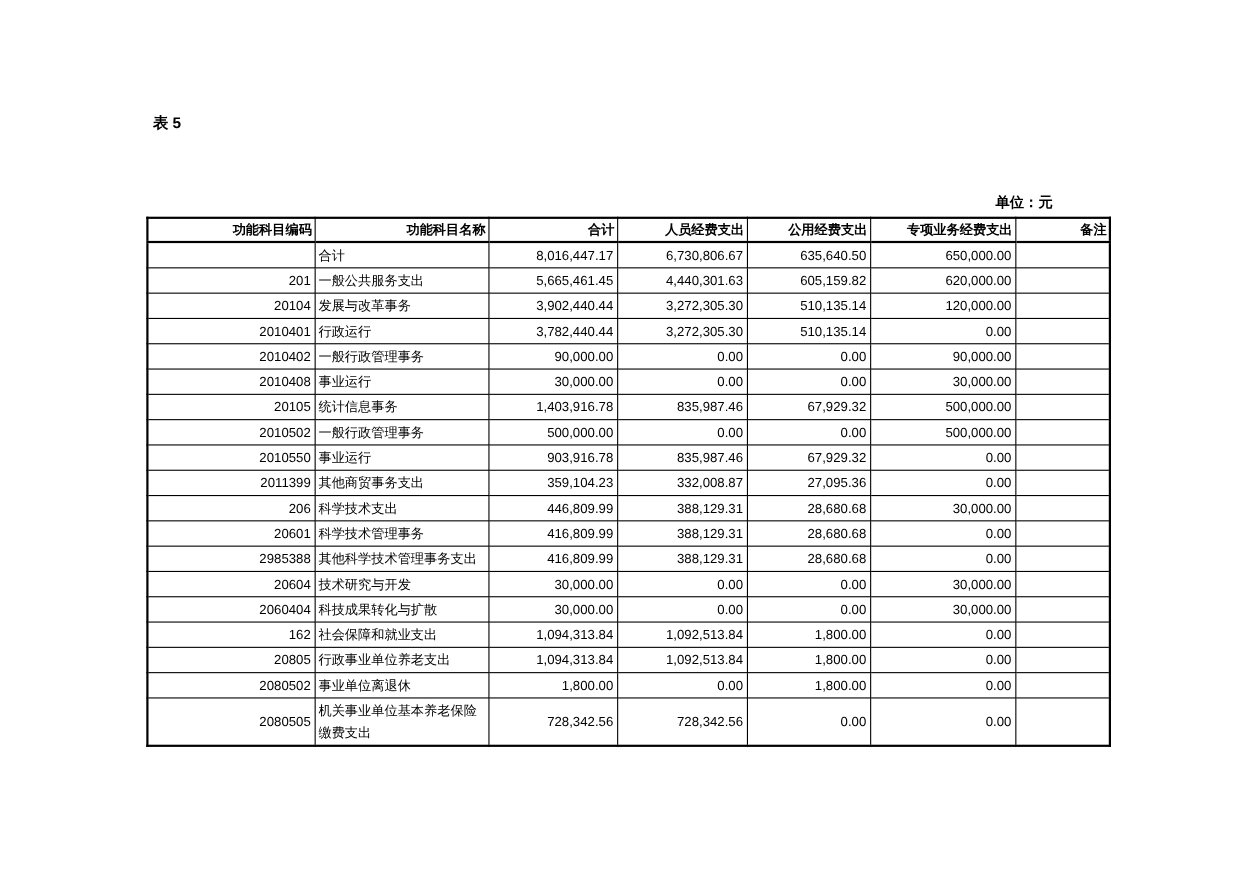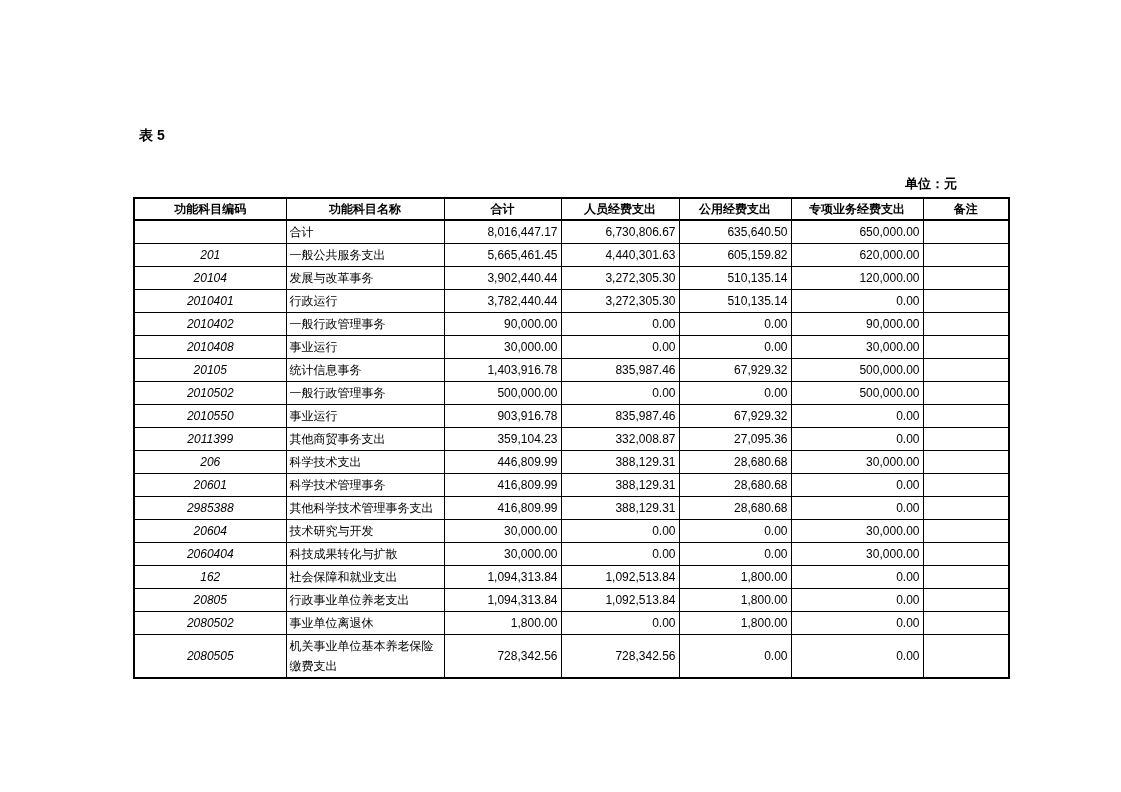--- a/index.html
+++ b/index.html
@@ -12,21 +12,21 @@
   }
   .page {
     position: relative;
     width: 1121px; height: 792px;
     background: #ffffff;
     overflow: hidden;
   }
   .table-label {
     position: absolute;
     left: 139px; top: 103px;
-    font-size: 14px; font-weight: bold; margin-top: 24px;
+    font-size: 14px; font-weight: bold;
   }
   .title {
     position: absolute;
     left: 133px; top: 133px; width: 875px;
     text-align: center;
     font-size: 23px; font-weight: bold;
     letter-spacing: 0.5px;
     white-space: nowrap;
   }
   .unit {
@@ -40,36 +40,36 @@
     left: 133px; top: 197px; width: 875px;
     border-collapse: collapse;
     table-layout: fixed;
     border: 2px solid #000000;
   }
   table.budget th {
     border: 1px solid #000000;
     border-bottom: 2px solid #000000;
     font-size: 12px; font-weight: bold;
     height: 20px;
-    text-align: center;
+    text-align: right;
     padding: 1px 2px;
     line-height: 18px;
     margin-left: 40px;
   }
   table.budget td {
     border: 1px solid #000000;
     font-size: 12px;
     height: 19px;
     line-height: 20px;
     padding: 1px 3px;
     vertical-align: middle;
     overflow: hidden;
   }
   td.num  { text-align: right; padding-right: 4px; }
-  td.code { text-align: center; font-style: italic; }
+  td.code { text-align: right; }
   td.name { text-align: left; padding-left: 3px; word-break: break-all; }
   td.note { text-align: center; }
   td.ind0 { padding-left: 2px; }
   td.ind1 { padding-left: 24px; }
   td.ind2 { padding-left: 45px; }
 </style>
 </head>
 <body>
 
 <div class="page">

